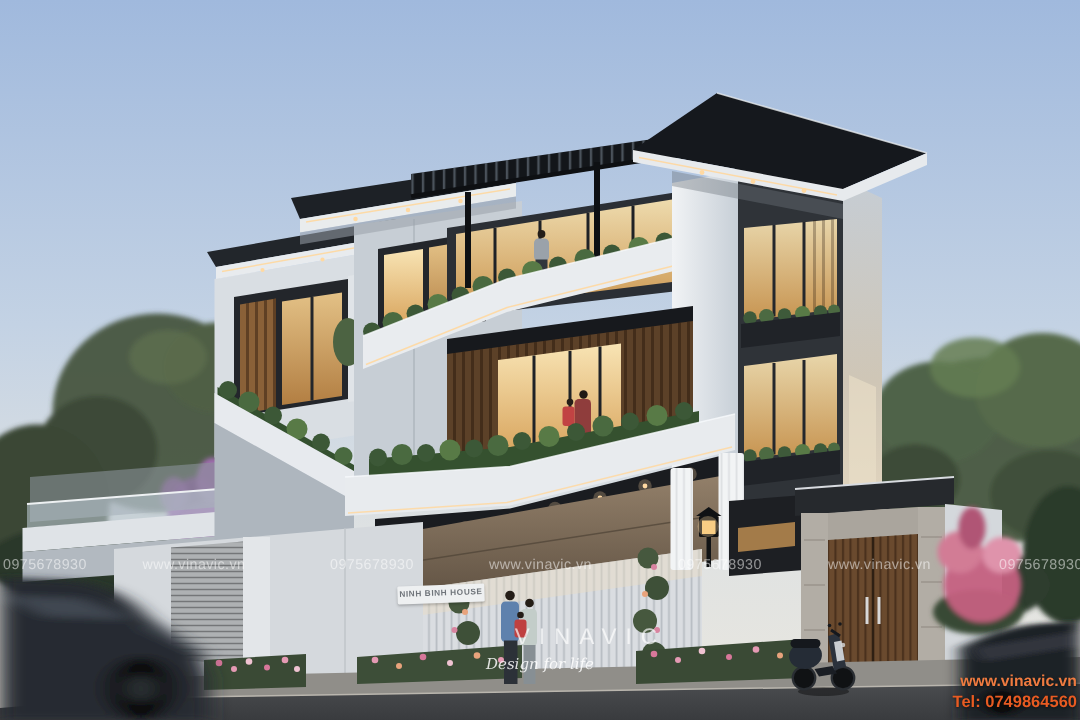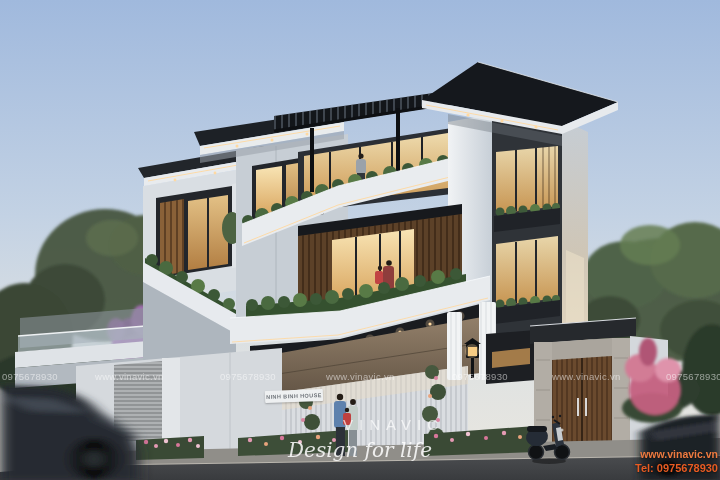--- a/index.html
+++ b/index.html
@@ -7,21 +7,21 @@
          font-family:"Liberation Sans",sans-serif;background:#a7bedf;}
   .stage svg{position:absolute;left:0;top:0;}
   
   .wm{position:absolute;top:371px;font-size:9.5px;letter-spacing:.3px;
       color:rgba(255,255,255,0.52);white-space:nowrap;pointer-events:none;}
   
   .brand{position:absolute;left:276px;top:416px;width:168px;text-align:right;
          font-size:15px;letter-spacing:6px;color:rgba(255,255,255,0.68);
          font-family:"Liberation Sans",sans-serif;}
   .tagline{position:absolute;left:276px;top:438px;width:168px;text-align:center;
-           font-size:20px;font-style:italic;color:rgba(255,255,255,0.85);
+           font-size:10px;font-style:italic;color:rgba(255,255,255,0.85);
            font-family:"DejaVu Serif",serif;}
   
   .corner{position:absolute;left:540px;top:447px;width:178px;text-align:right;
           font-weight:bold;line-height:14px;padding-right:4px;
           text-shadow:0 1px 2px rgba(0,0,0,.55);}
   .corner .site{font-size:10.5px;color:#ef7b40;}
   .corner .tel{font-size:11px;color:#e85b22;}
   
   .sign{position:absolute;left:265px;top:390px;width:58px;height:12px;
         background:#eef0f1;border-radius:1px;transform:rotate(-2deg);
@@ -474,15 +474,15 @@
 <span class="wm" style="left:552px">www.vinavic.vn</span>
 <span class="wm" style="left:666px">0975678930</span>
 
 <div class="sign">NINH BINH HOUSE</div>
 
 <div class="brand">VINAVIC</div>
 <div class="tagline">Design for life</div>
 
 <div class="corner">
   <div class="site">www.vinavic.vn</div>
-  <div class="tel">Tel: 0975678930</div>
+  <div class="tel">Tel: 0749864560</div>
 </div>
 </div>
 
 </body></html>

